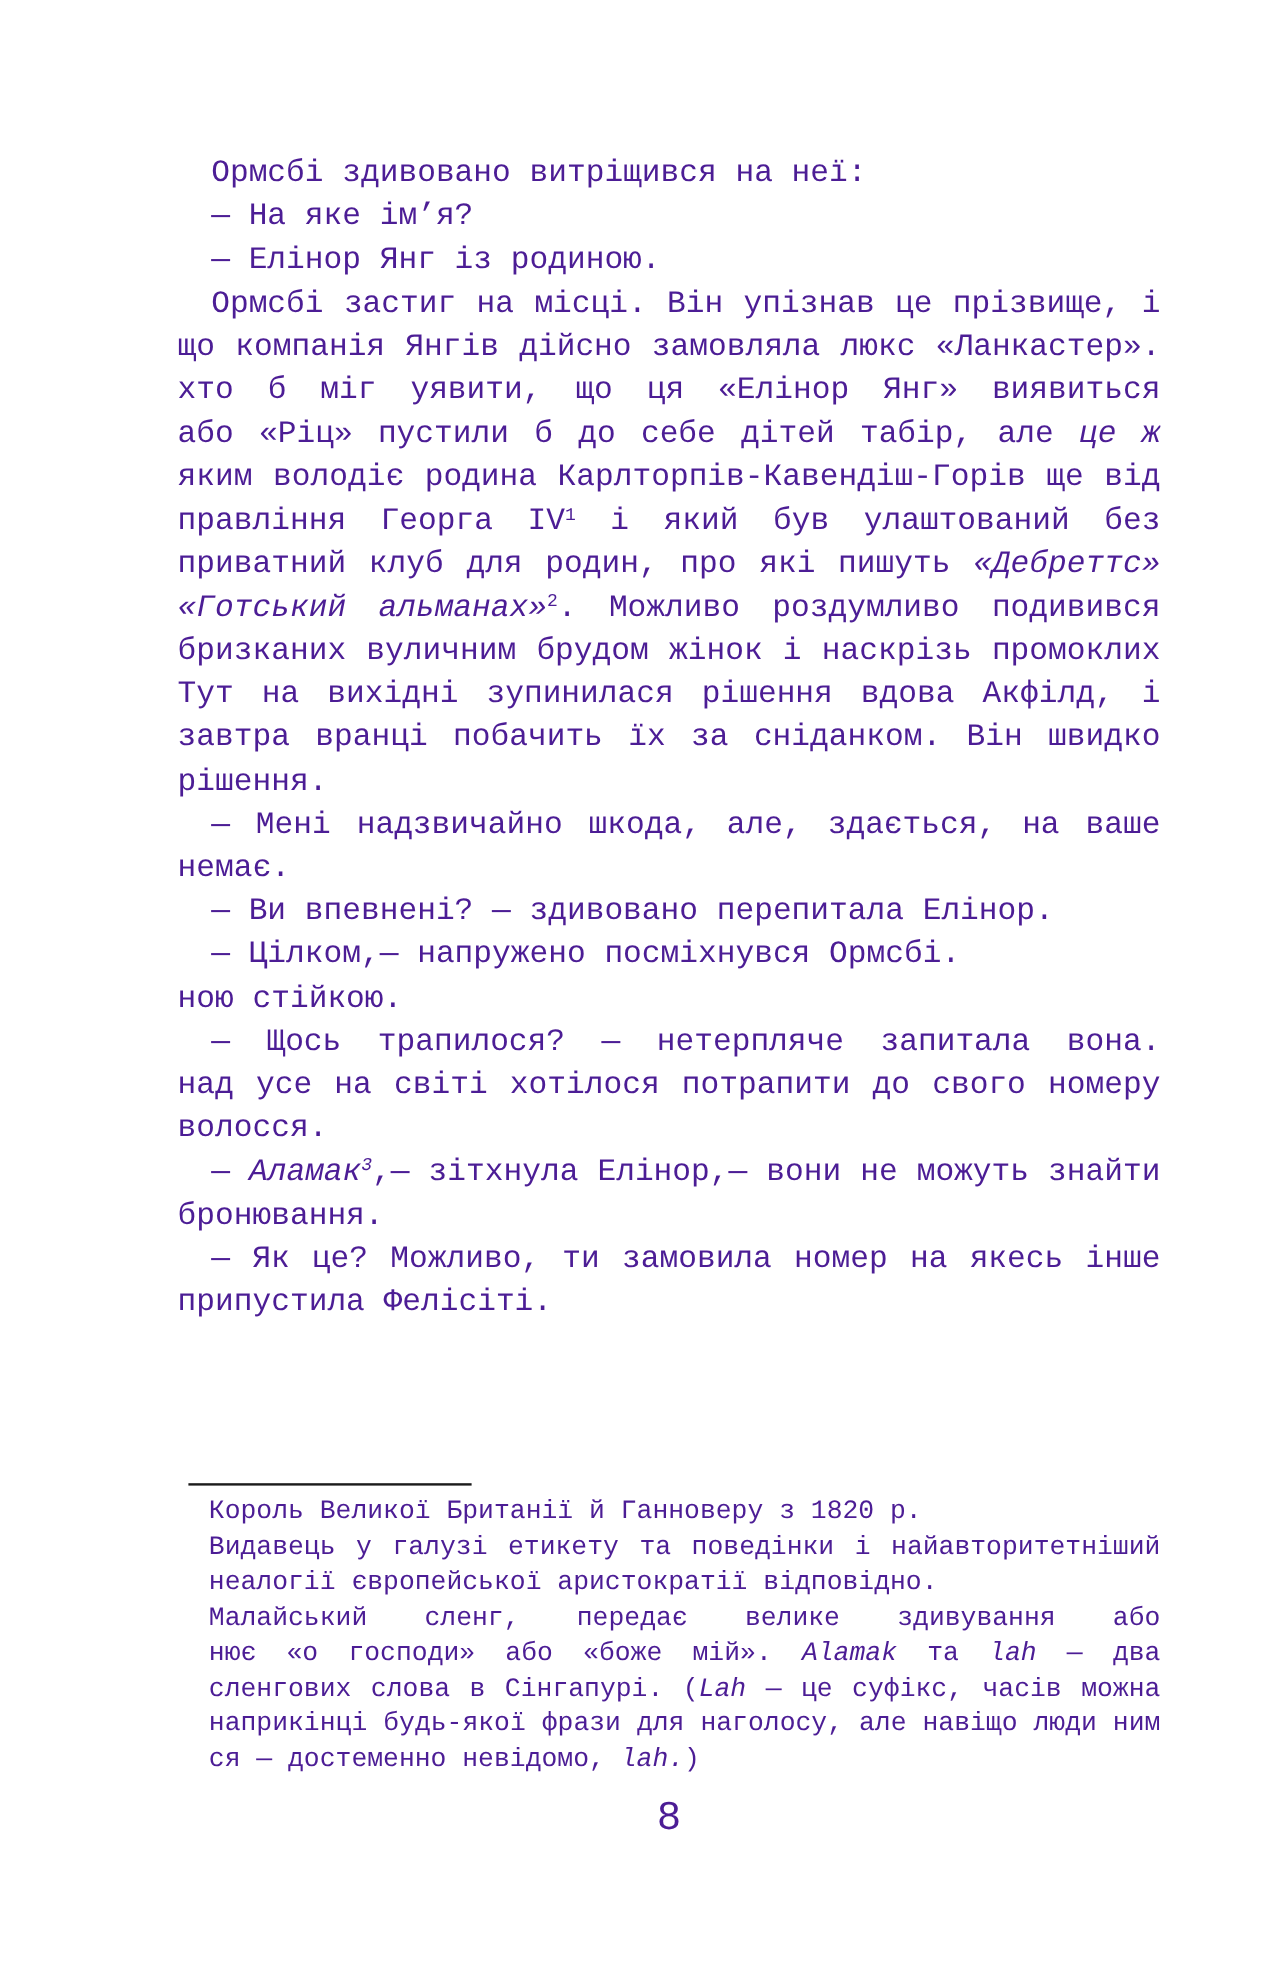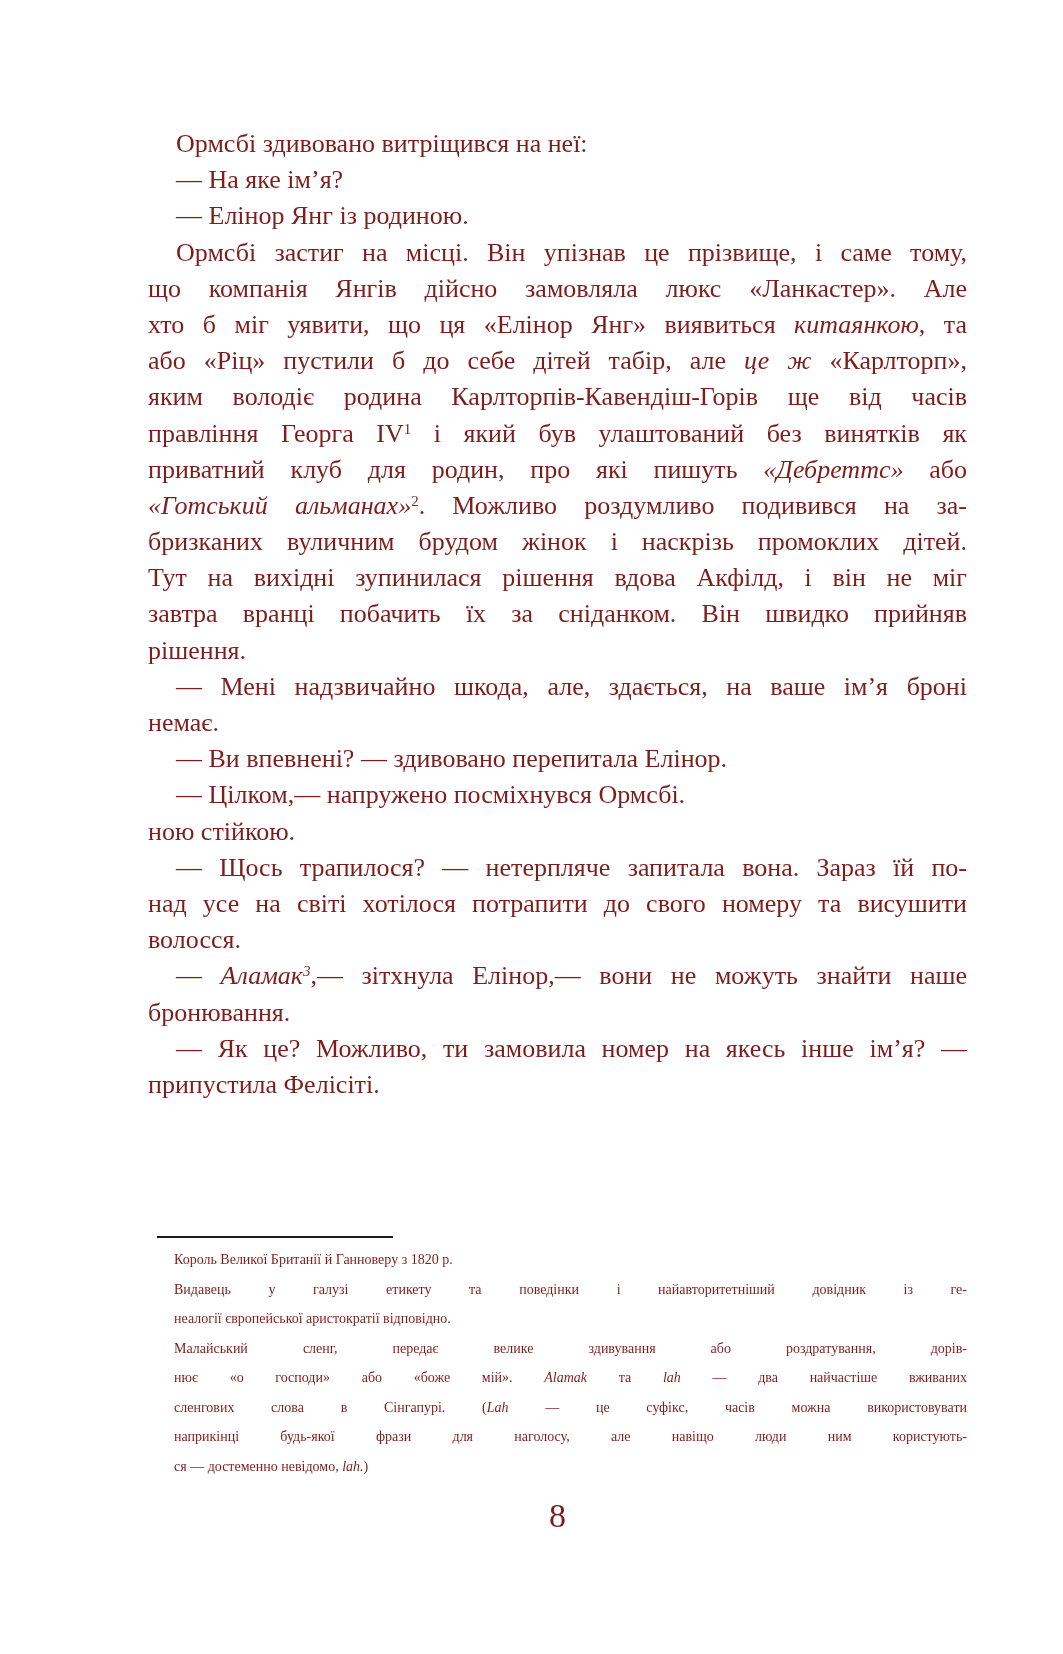--- a/index.html
+++ b/index.html
@@ -1,22 +1,22 @@
 <!DOCTYPE html>
 <html lang="uk"><head>
 <meta charset="utf-8">
 <style>
   html, body { margin: 0; padding: 0; background: #ffffff; }
   .page {
     position: relative;
     width: 1063px;
     height: 1654px;
     background: #ffffff;
-    color: #7f1d1d;
-    font-family: Liberation Serif, serif;
+    color: #4c1d95;
+    font-family: Liberation Mono, monospace;
     overflow: hidden;
   }
   .text-block {
     position: absolute;
     left: 148px;
     top: 126px;
     width: 819px;
     font-size: 26px;
   }
   .line {
@@ -36,21 +36,21 @@
     top: 1236px;
     width: 236px;
     height: 2px;
     background: #1b1b1b;
   }
   .footnotes {
     position: absolute;
     left: 174px;
     top: 1245px;
     width: 793px;
-    font-size: 14px;
+    font-size: 22px;
   }
   .footnotes .line { line-height: 29.5px; height: 29.5px; position: relative; }
   .page-number {
     position: absolute;
     left: 148px;
     top: 1497px;
     width: 819px;
     text-align: center;
     font-size: 34px;
   }

